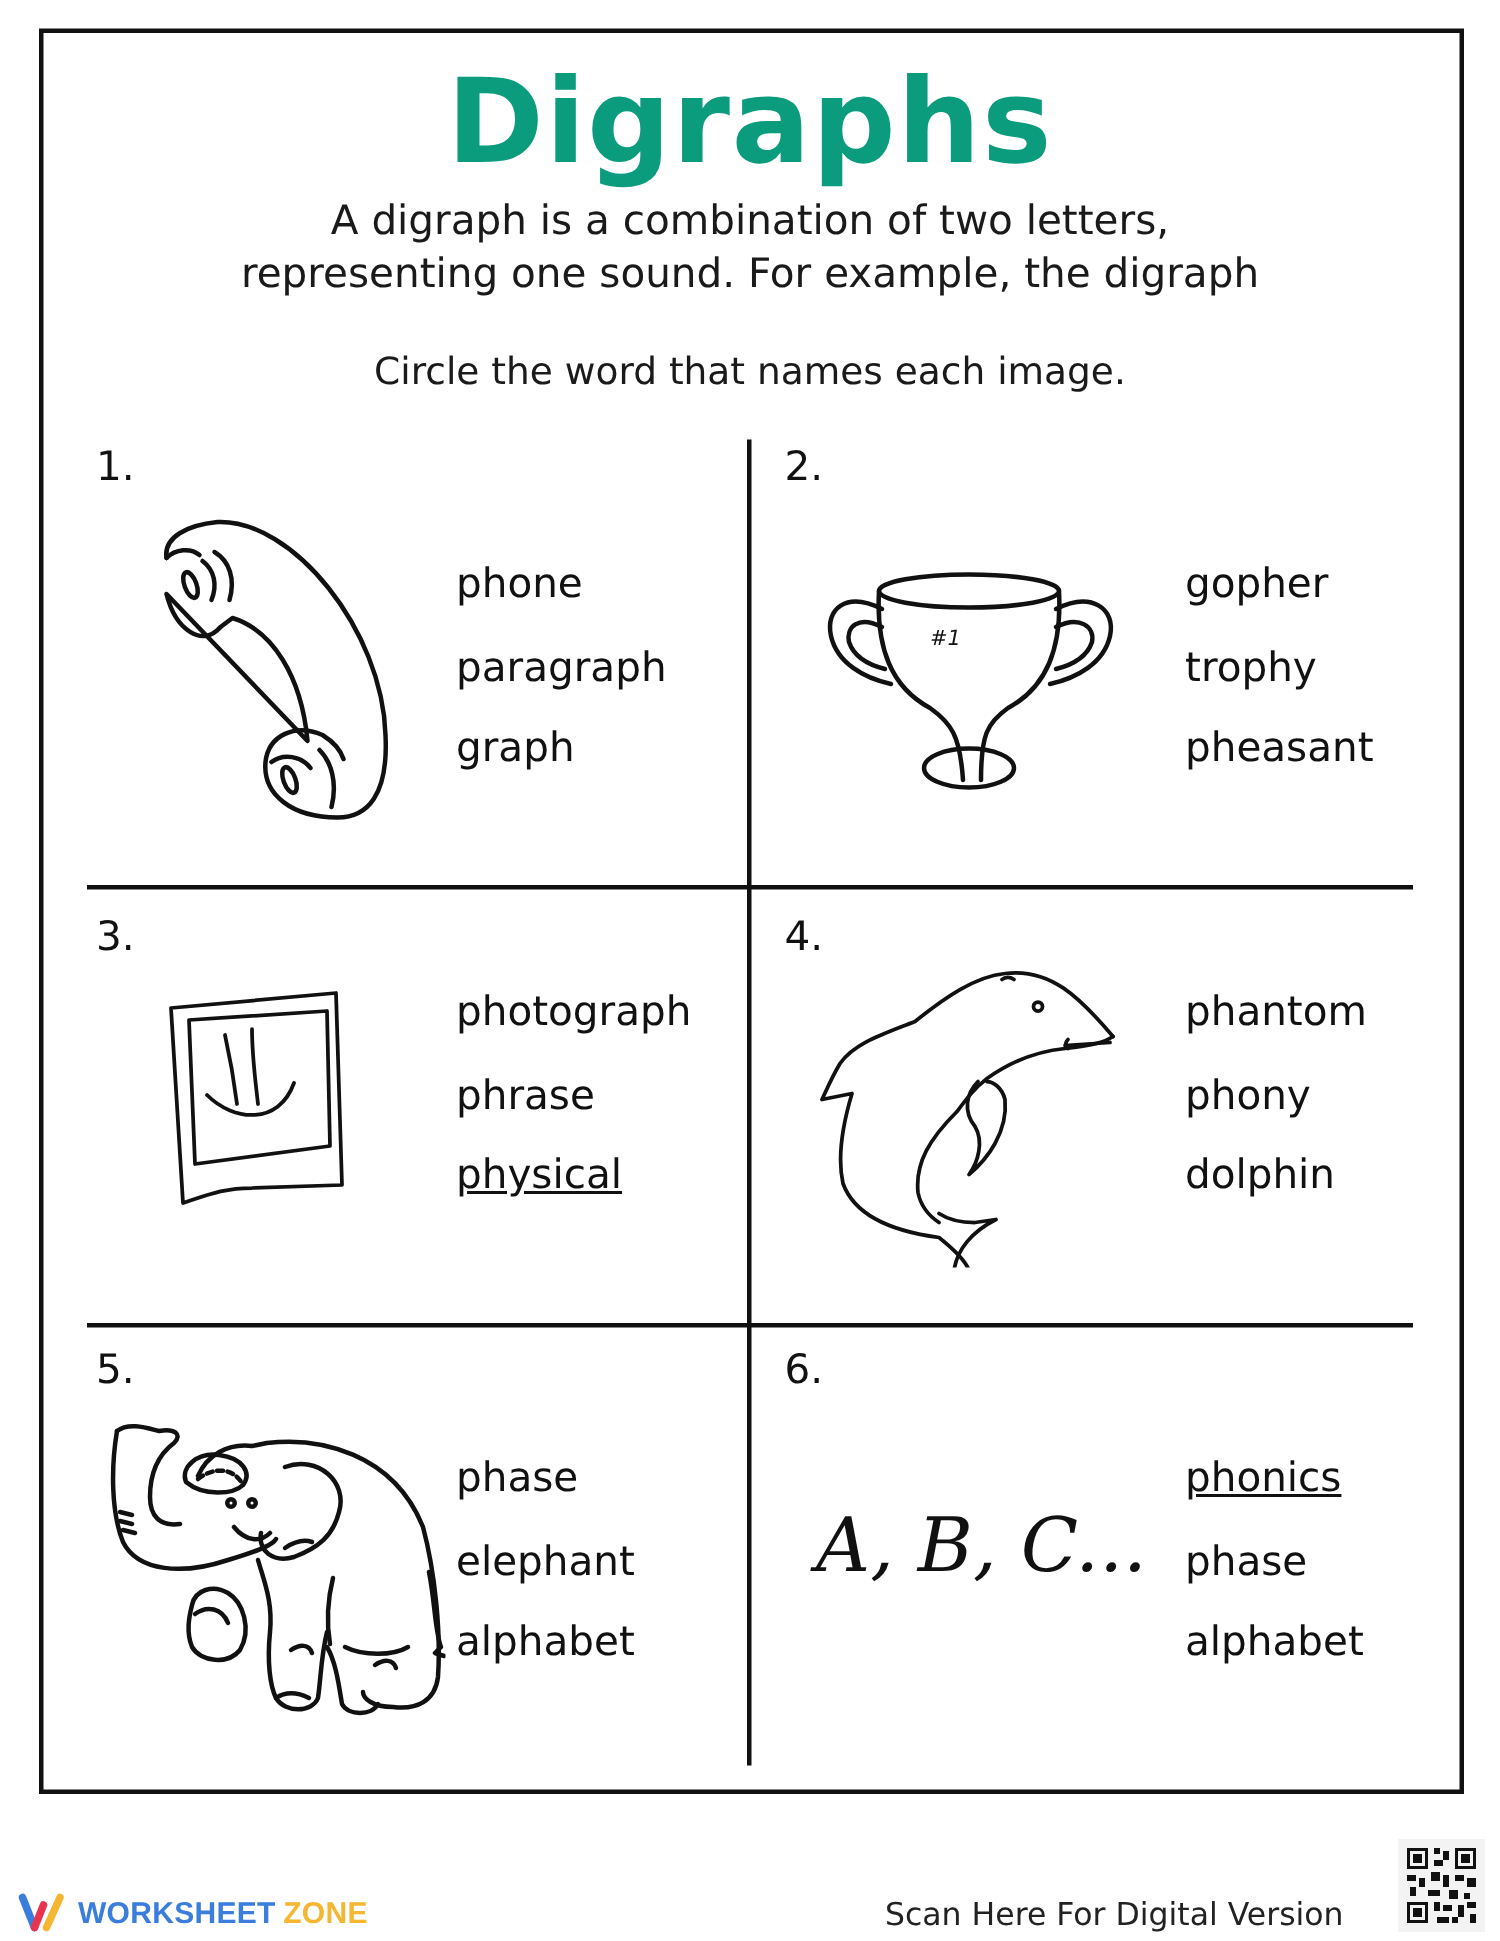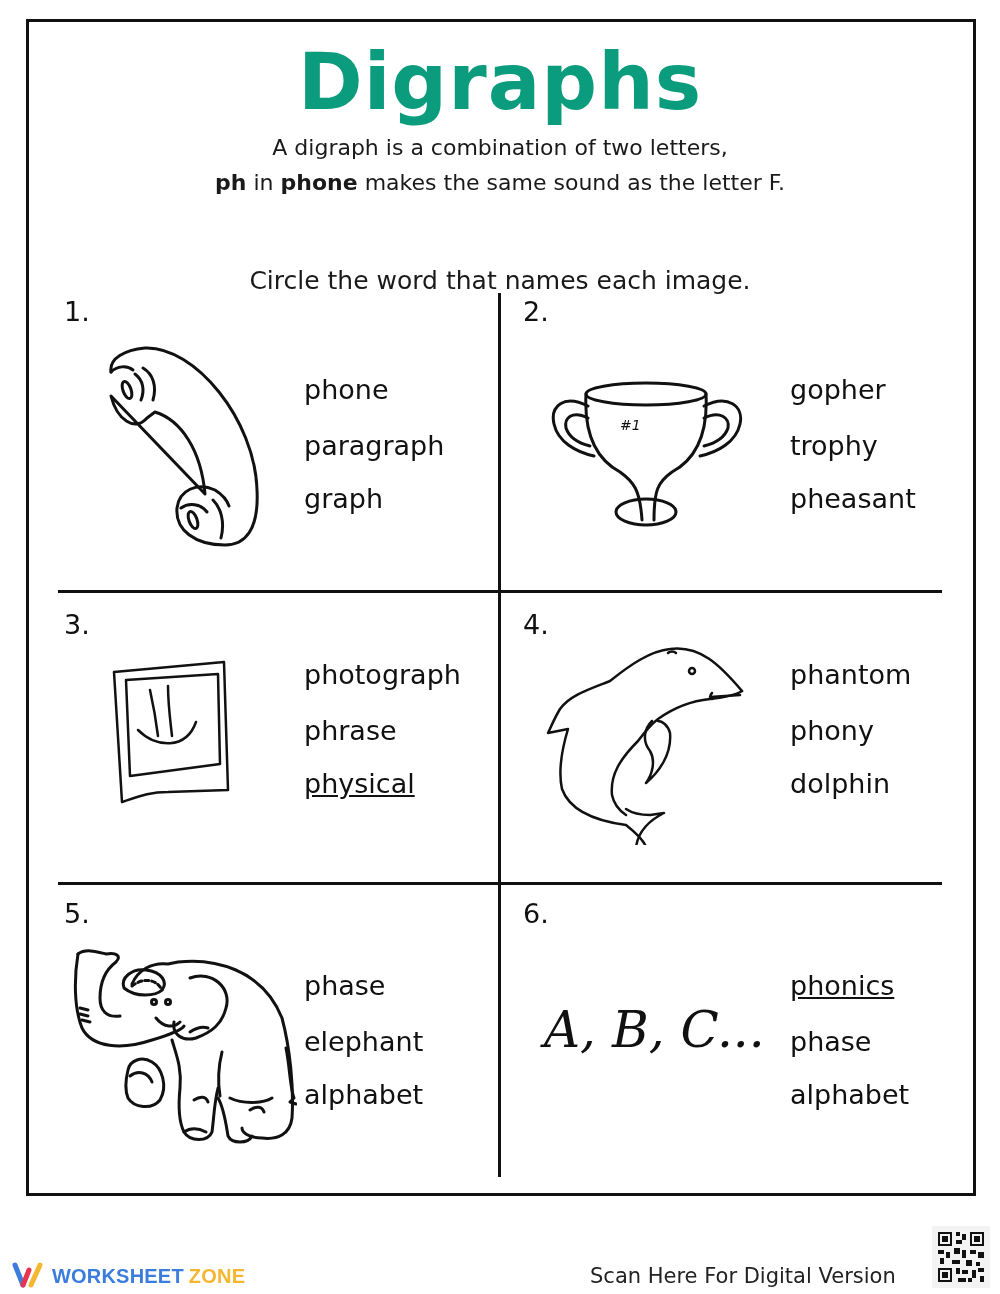--- a/index.html
+++ b/index.html
@@ -4,23 +4,23 @@
 <style>
   html, body { margin: 0; padding: 0; background: #ffffff; }
   body { width: 1000px; height: 1294px; position: relative; overflow: hidden;
          font-family: "DejaVu Sans", sans-serif; color: #111; }
   .frame { position: absolute; left: 26px; top: 19px; width: 944px; height: 1171px;
            border: 3px solid #111; }
   .title { position: absolute; left: 0; top: 40px; width: 1000px; text-align: center;
            font-family: "DejaVu Sans", sans-serif; font-weight: bold; font-size: 78px;
            line-height: 84px; color: #0a9c7c; letter-spacing: 1px; }
   .intro { position: absolute; left: 0; top: 130px; width: 1000px; text-align: center;
-           font-size: 22px; line-height: 35px; color: #1a1a1a; }
+           font-size: 27px; line-height: 35px; color: #1a1a1a; }
   .intro b { font-weight: bold; }
-  .instr { position: absolute; left: 0; top: 264px; width: 1000px; text-align: center;
+  .instr { position: absolute; left: 0; top: 231px; width: 1000px; text-align: center;
            font-size: 25px; line-height: 34px; color: #1a1a1a; }
   .vline { position: absolute; left: 498px; top: 293px; width: 3px; height: 884px; background: #111; }
   .hline { position: absolute; left: 58px; width: 884px; height: 3px; background: #111; }
   .num { position: absolute; font-size: 27px; line-height: 30px; color: #111; }
   .words { position: absolute; font-size: 27px; color: #111; }
   .word { position: absolute; left: 0; white-space: nowrap; line-height: 32px; cursor: pointer; }
   .pic { position: absolute; }
   .abc { position: absolute; font-family: "DejaVu Serif", serif; font-style: italic;
          font-size: 50px; line-height: 60px; color: #111; white-space: nowrap; }
   .footer-logo { position: absolute; left: 12px; top: 1262px; height: 26px; display: flex; align-items: flex-end; }
@@ -32,21 +32,21 @@
 </style>
 </head>
 <body>
 
 <div class="frame"></div>
 
 <div class="title">Digraphs</div>
 
 <div class="intro">
   <div>A digraph is a combination of two letters,</div>
-  <div><b>ph</b><span style="white-space:pre"> in </span><b>phone</b><span style="white-space:pre"> makes the same sound as the letter F.</span></div>
+  <div>representing one sound. For example, the digraph</div>
 </div>
 
 <div class="instr">Circle the word that names each image.</div>
 
 <div class="vline"></div>
 <div class="hline" style="top:590px;"></div>
 <div class="hline" style="top:882px;"></div>
 
 <div>
   <div class="num" style="left:64px;top:297px;">1.</div>

